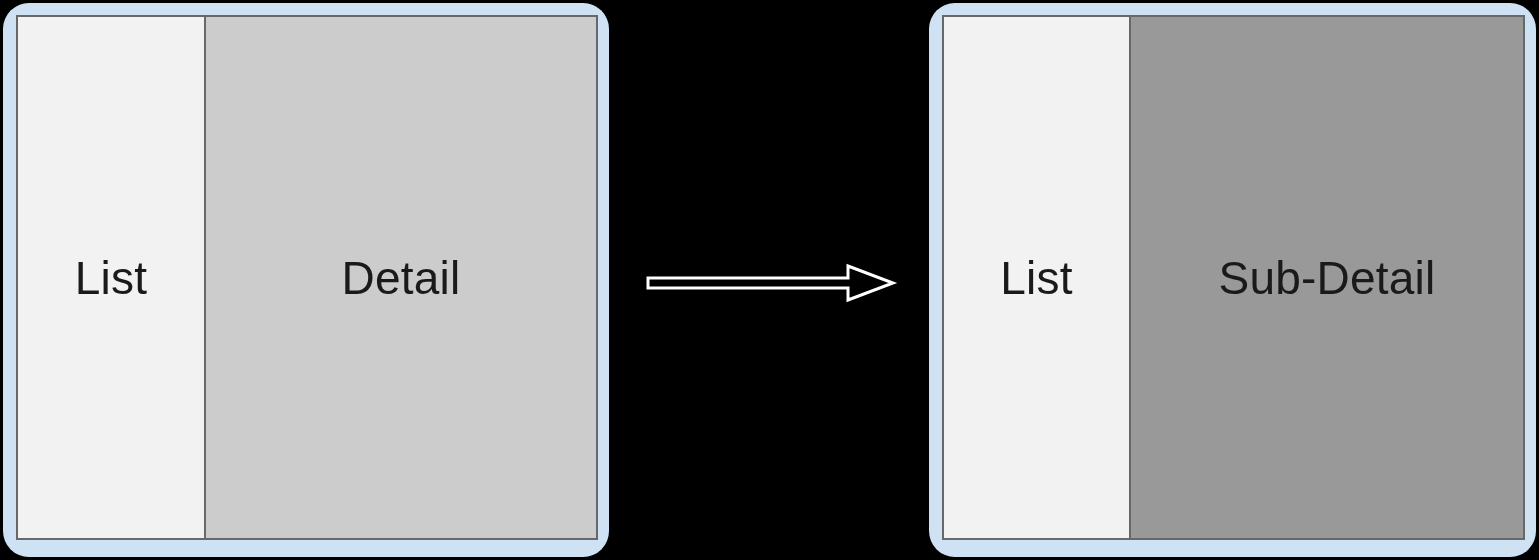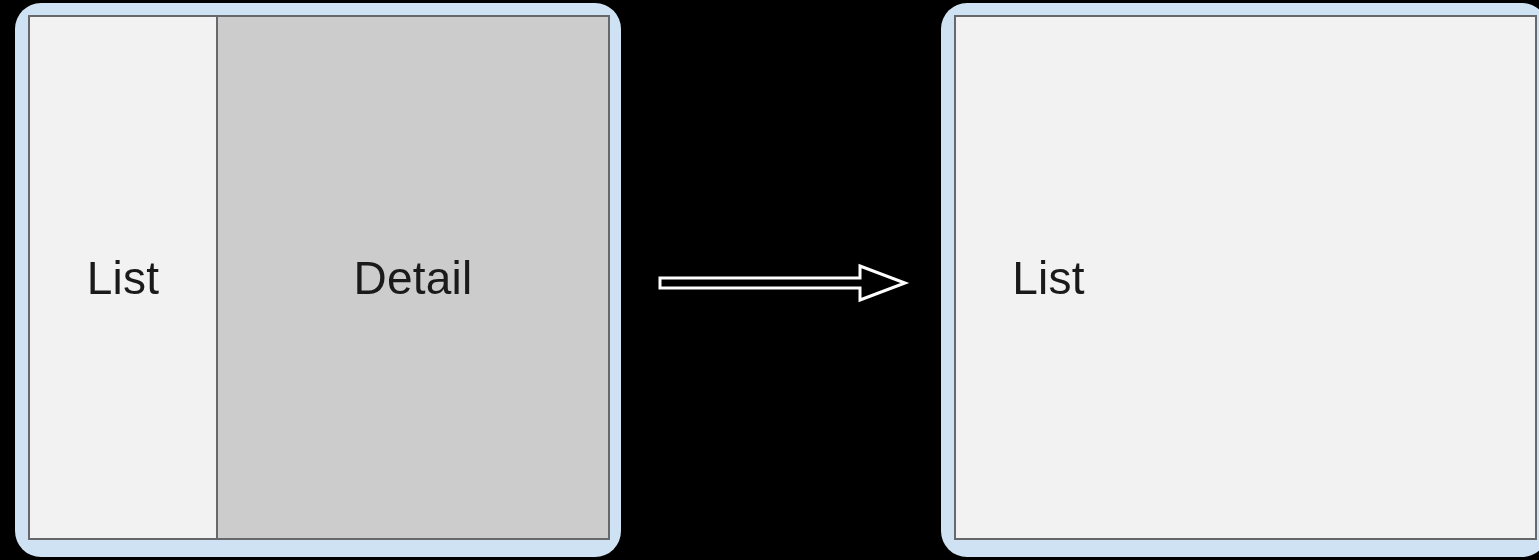--- a/index.html
+++ b/index.html
@@ -12,21 +12,20 @@
     height: 560px;
     position: relative;
     overflow: hidden;
     font-family: "Liberation Sans", sans-serif;
   }
 
   .canvas {
     position: absolute;
     inset: 0;
     background: #000000;
-    margin-left: 12px;
   }
 
   
   .device-frame {
     position: absolute;
     box-sizing: border-box;
     background: #cfe2f3;          
     border-radius: 26px;
     padding: 12px 11px 17px 13px;
   }
@@ -124,17 +123,20 @@
     </svg>
   </div>
 
   <div class="device-frame" id="frame-after">
     <div class="device-screen">
 
       <div class="pane pane-list">
         <span class="pane-label">List</span>
       </div>
 
+      <div class="pane pane-subdetail">
+        <span class="pane-label">Sub-Detail</span>
+      </div>
 
     </div>
   </div>
 
 </div>
 
 </body></html>

